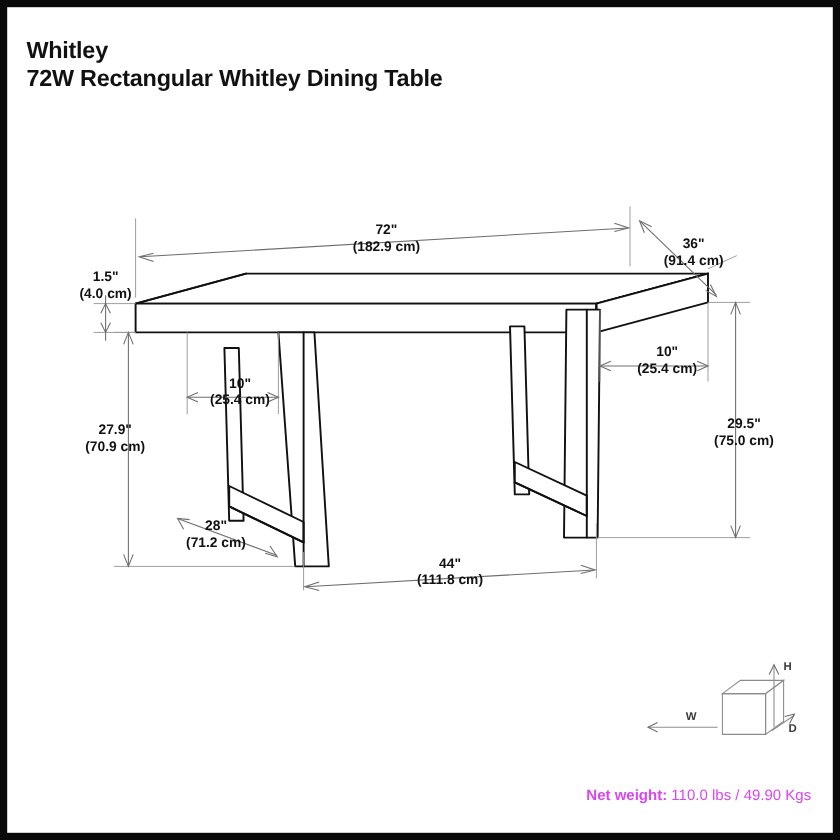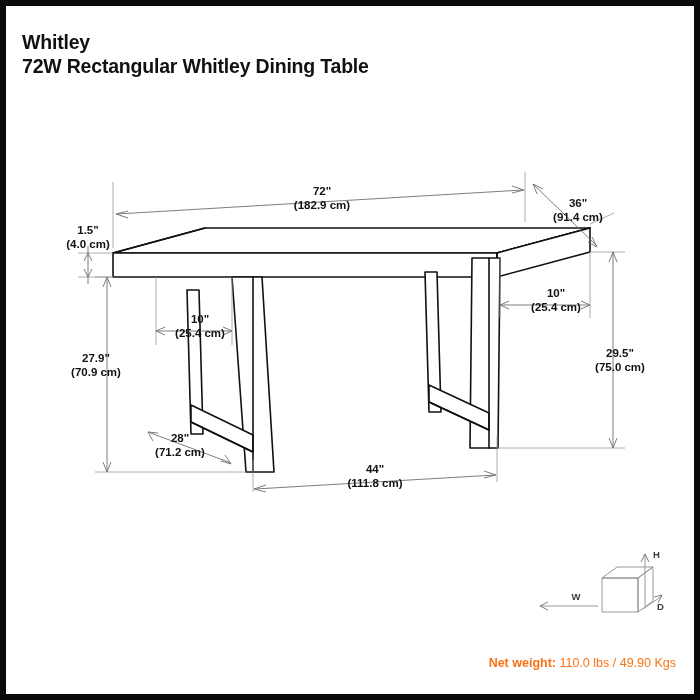--- a/index.html
+++ b/index.html
@@ -48,21 +48,21 @@
     left: 0;
     top: 0;
     width: 700px;
     height: 700px;
   }
   #footer {
     position: absolute;
     right: 24px;
     bottom: 30px;
     font-size: 12.5px;
-    color: #f97316;
+    color: #d946ef;
     white-space: nowrap;
   }
   #footer .lbl { font-weight: bold; }
   #footer .val { font-weight: normal; }
   text {
     font-family: "Liberation Sans", sans-serif;
     fill: #111111;
   }
   .dim-text {
     font-size: 11.5px;

